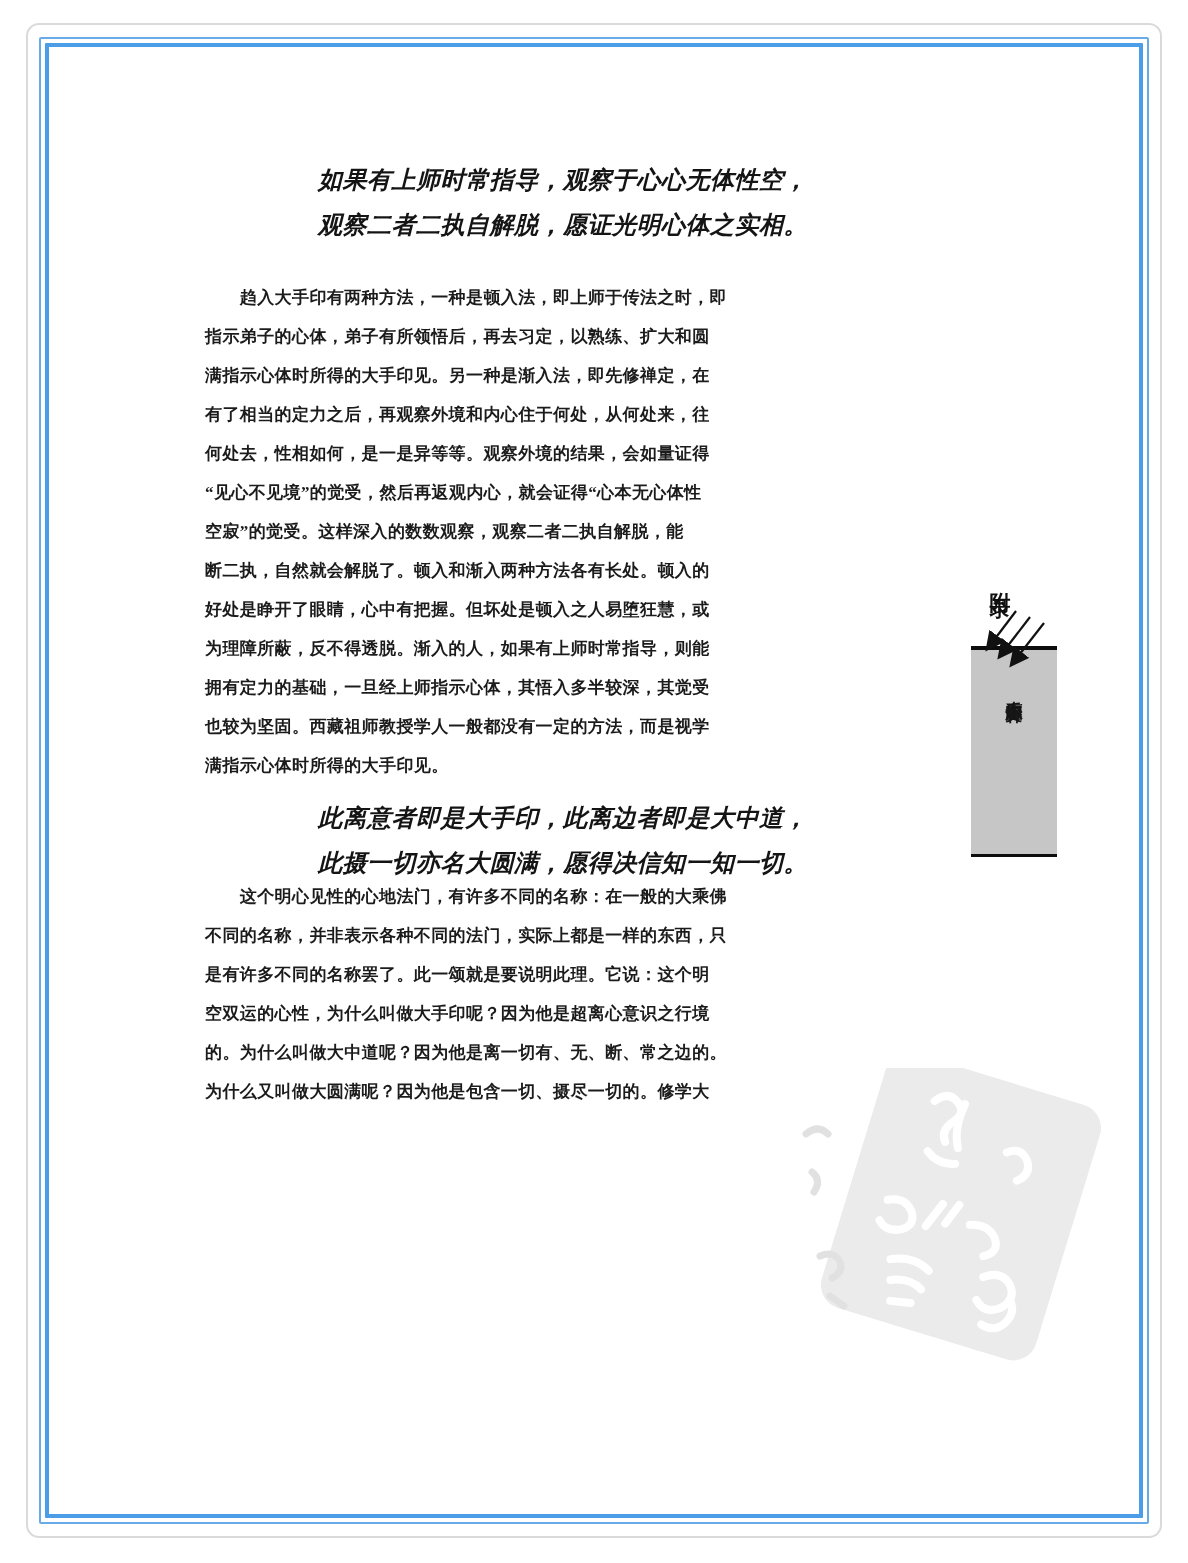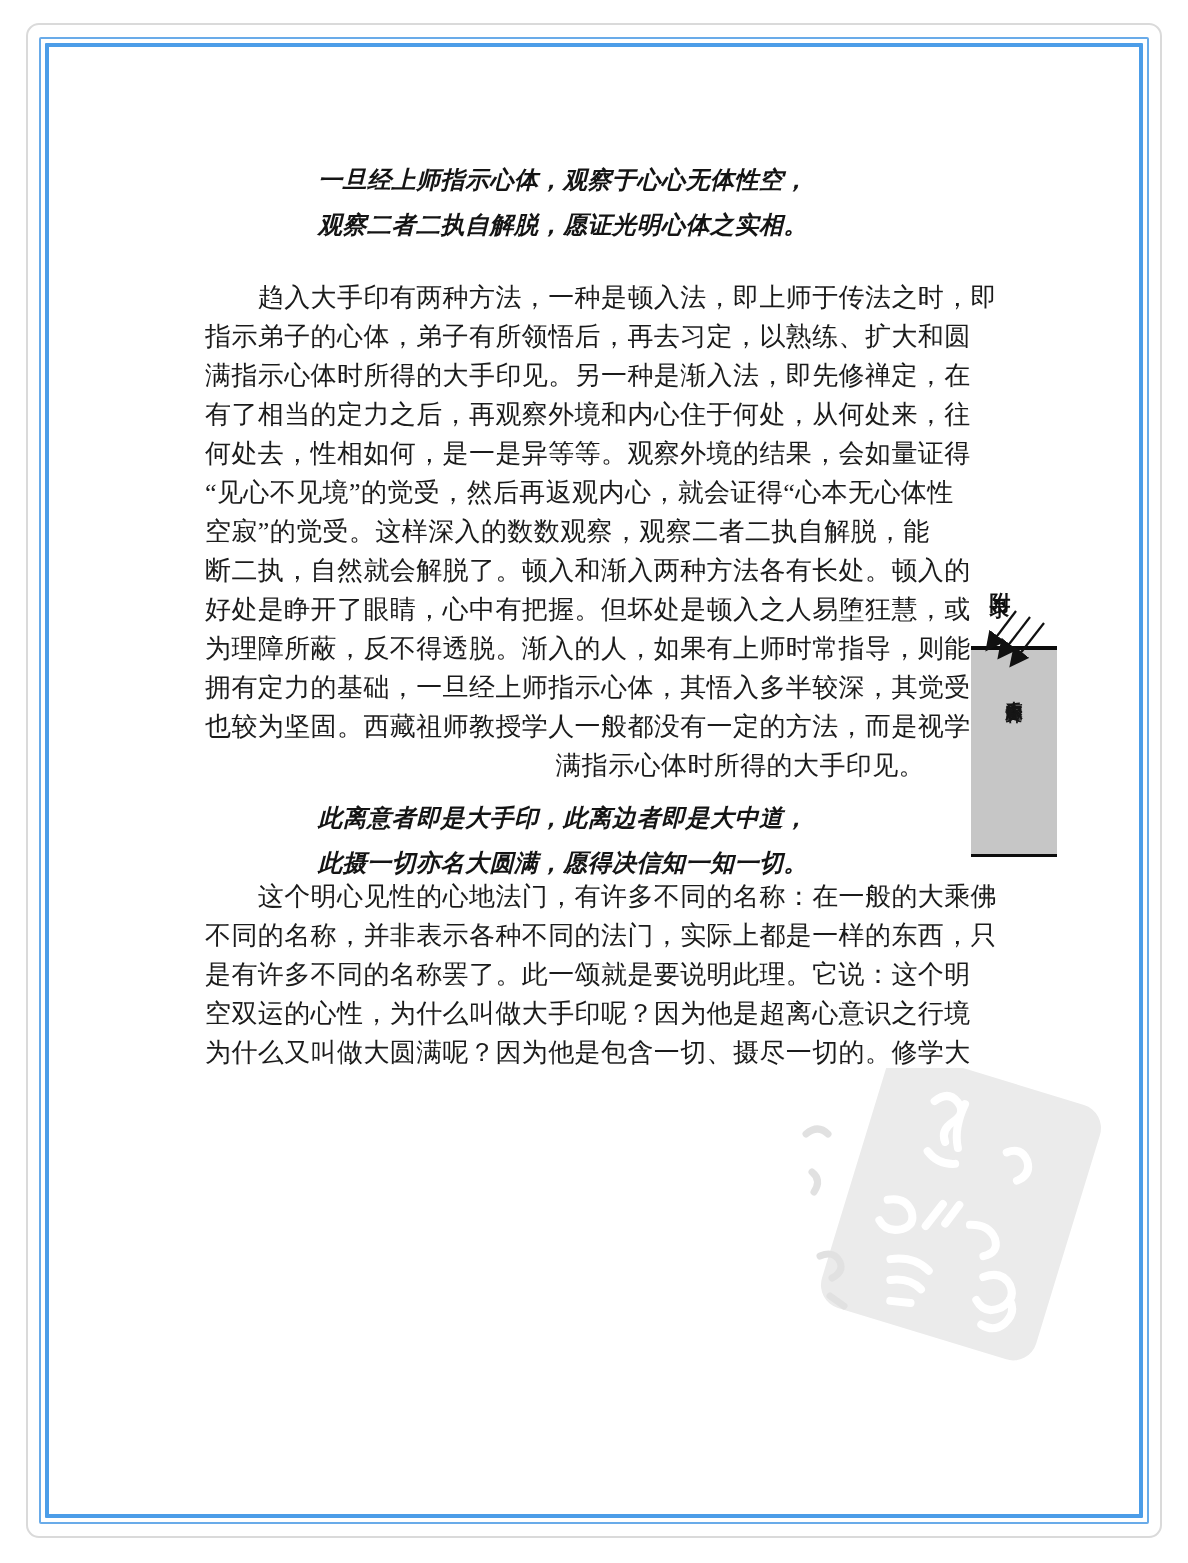--- a/index.html
+++ b/index.html
@@ -17,22 +17,22 @@
     border:4px solid #4c9de8; border-radius:1px; }
 
   .verse { position:absolute; left:205px; width:716px; text-align:center;
     font-size:24px; line-height:45px; font-style:italic; font-weight:600;
     color:#141414; letter-spacing:0.5px; }
   .verse-1 { top:158px; }
   .verse-2 { top:796px; }
   .verse-line { white-space:nowrap; }
 
   .para { position:absolute; left:205px; width:720px;
-    font-size:26px; line-height:39px; font-weight:400; color:#1b1b1b;
-    letter-spacing:0.4px;text-align:right; }
+    font-size:17px; line-height:39px; font-weight:700; color:#1b1b1b;
+    letter-spacing:0.4px; }
   .para-1 { top:278px; }
   .para-2 { top:877px; }
   .para-line { white-space:nowrap; }
 
   .appendix-label { position:absolute; left:986px; top:575px;
     writing-mode:vertical-rl; text-orientation:upright;
     font-family:"Liberation Sans", sans-serif;
     font-size:21px; font-weight:bold; letter-spacing:6px; color:#0f0f0f; }
 
   .chapter-tab { position:absolute; left:971px; top:646px; width:86px; height:211px;
@@ -77,21 +77,21 @@
       <path d="M20,66 q12,-10 22,0"></path>
       <path d="M26,104 q10,8 2,20"></path>
       <path d="M34,188 q14,-6 20,6 q4,10 -8,16"></path>
       <path d="M44,228 l14,10"></path>
     </g>
   </svg>
 
   <div class="text-layer">
 
     <div class="verse verse-1">
-        <div class="verse-line">一旦经上师指示心体，观察于心心无体性空，</div>
+        <div class="verse-line">如果有上师时常指导，观察于心心无体性空，</div>
         <div class="verse-line">观察二者二执自解脱，愿证光明心体之实相。</div>
       </div>
 
     <div class="para para-1">
         <div class="para-line">　　趋入大手印有两种方法，一种是顿入法，即上师于传法之时，即</div>
         <div class="para-line">指示弟子的心体，弟子有所领悟后，再去习定，以熟练、扩大和圆</div>
         <div class="para-line">满指示心体时所得的大手印见。另一种是渐入法，即先修禅定，在</div>
         <div class="para-line">有了相当的定力之后，再观察外境和内心住于何处，从何处来，往</div>
         <div class="para-line">何处去，性相如何，是一是异等等。观察外境的结果，会如量证得</div>
         <div class="para-line">“见心不见境”的觉受，然后再返观内心，就会证得“心本无心体性</div>
@@ -107,20 +107,21 @@
     <div class="verse verse-2">
         <div class="verse-line">此离意者即是大手印，此离边者即是大中道，</div>
         <div class="verse-line">此摄一切亦名大圆满，愿得决信知一知一切。</div>
       </div>
 
     <div class="para para-2">
         <div class="para-line">　　这个明心见性的心地法门，有许多不同的名称：在一般的大乘佛</div>
         <div class="para-line">不同的名称，并非表示各种不同的法门，实际上都是一样的东西，只</div>
         <div class="para-line">是有许多不同的名称罢了。此一颂就是要说明此理。它说：这个明</div>
         <div class="para-line">空双运的心性，为什么叫做大手印呢？因为他是超离心意识之行境</div>
+        <div class="para-line">的。为什么叫做大中道呢？因为他是离一切有、无、断、常之边的。</div>
         <div class="para-line">为什么又叫做大圆满呢？因为他是包含一切、摄尽一切的。修学大</div>
       </div>
 
   </div>
 
   <div class="appendix-label">附录</div>
 
   <svg class="arrows" width="76" height="74" viewBox="0 0 76 74">
     <defs>
       <marker id="ah" markerWidth="9" markerHeight="9" refX="7" refY="4.5" orient="auto">

